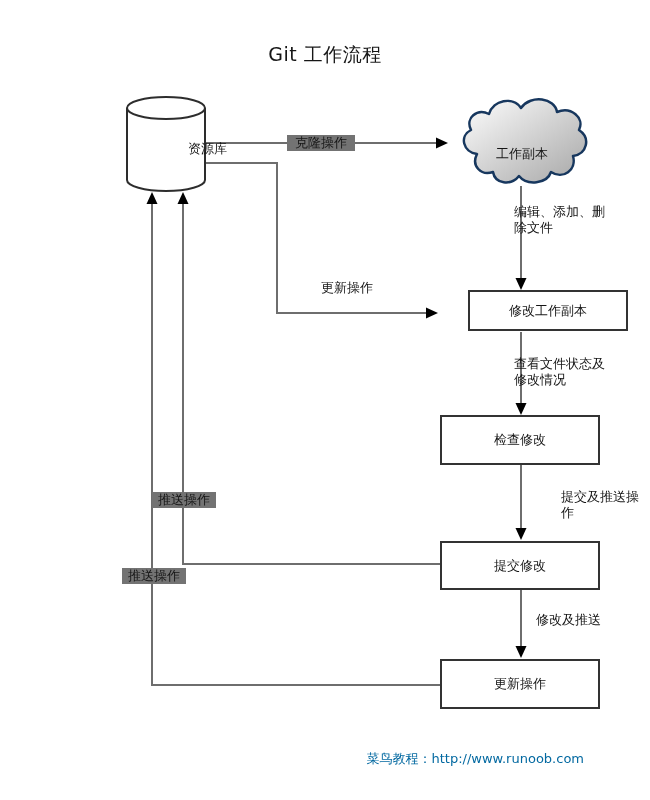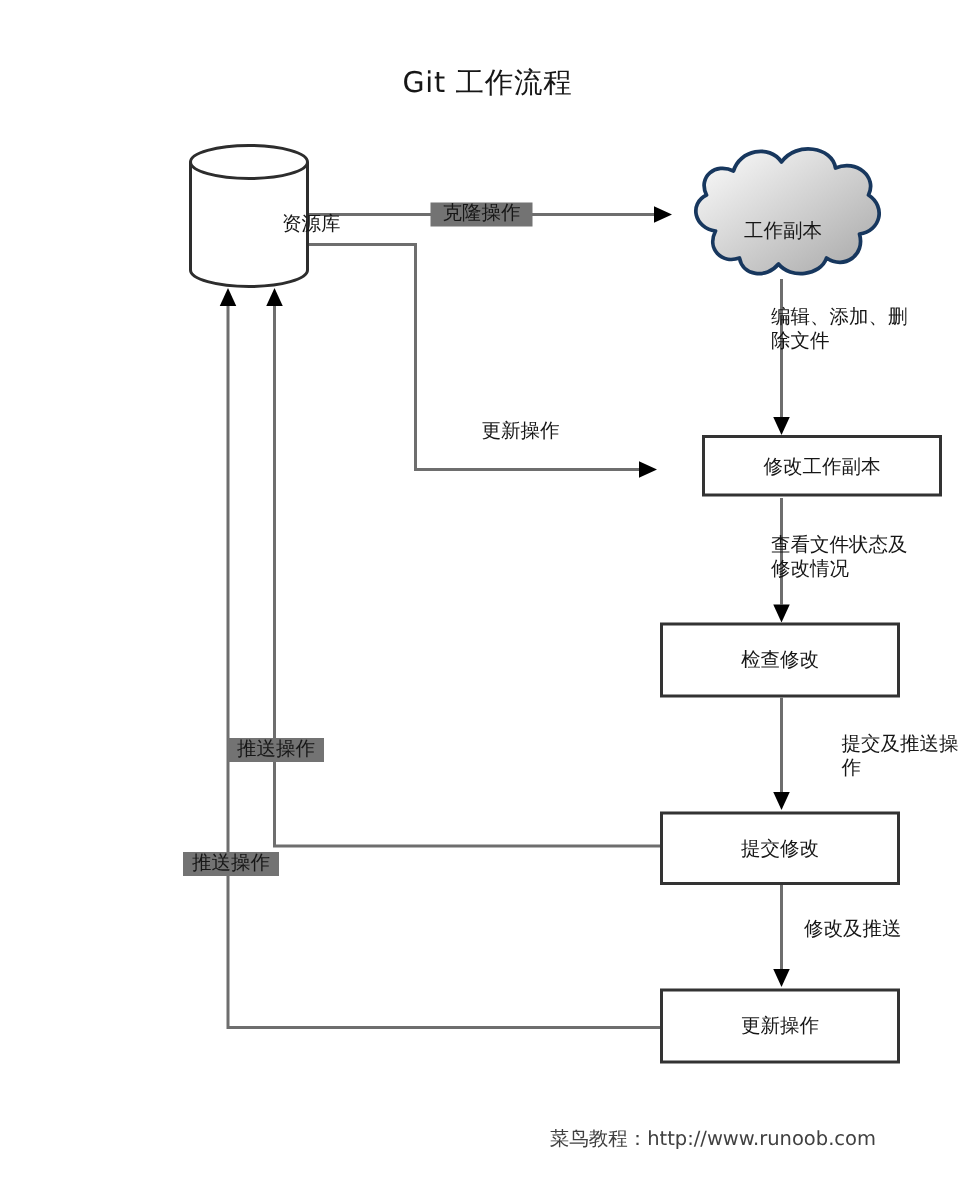--- a/index.html
+++ b/index.html
@@ -29,21 +29,21 @@
   .lbl-clone{left:287px;top:135px;width:64px;text-align:center;}
   .lbl-update{left:307px;top:280px;width:66px;text-align:right;}
   .lbl-edit{left:514px;top:204px;width:132px;text-align:left;}
   .lbl-view{left:514px;top:356px;width:128px;text-align:left;}
   .lbl-commitpush{left:536px;top:489px;margin-left:25px;}
   .lbl-amendpush{left:536px;top:612px;}
   .lbl-push1{left:152px;top:492px;width:60px;text-align:center;}
   .lbl-push2{left:122px;top:568px;width:60px;text-align:center;}
   .footer{
     left:0;top:750px;width:584px;text-align:right;
-    font-size:13px;color:#404040;
+    font-size:13px;color:#0369a1;
   }
 </style>
 </head>
 <body>
 
 <div id="canvas">
 
   <svg id="wires" width="650" height="800" viewBox="0 0 650 800" xmlns="http://www.w3.org/2000/svg">
     <defs>
       <linearGradient id="cloudGrad" x1="0" y1="0" x2="1" y2="1">

